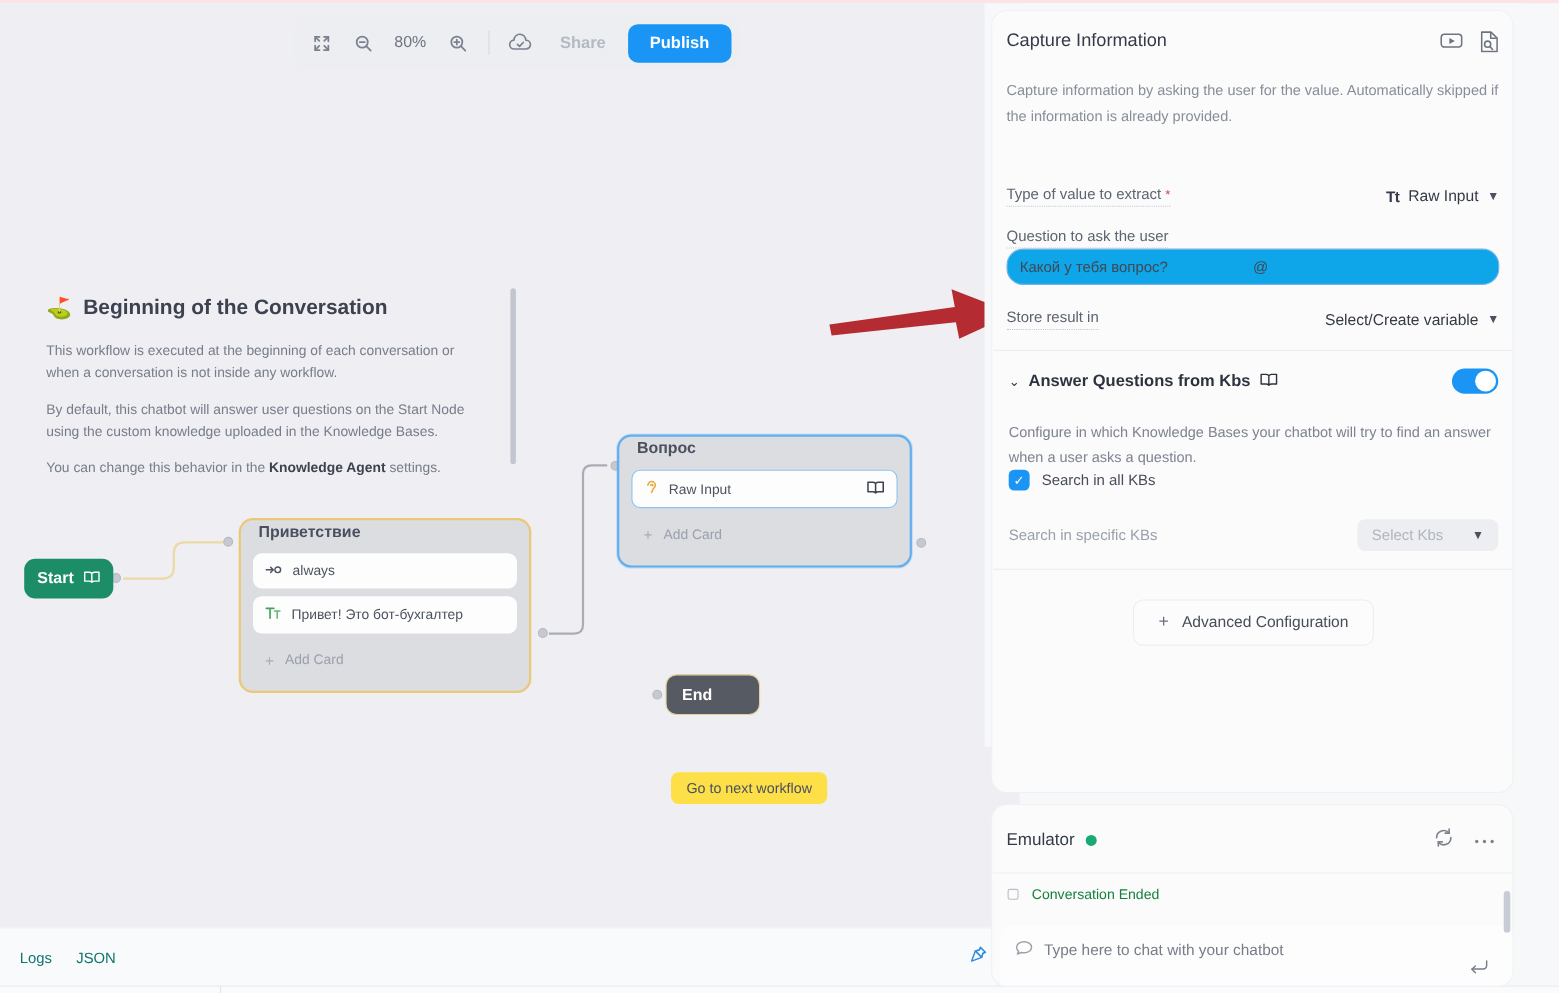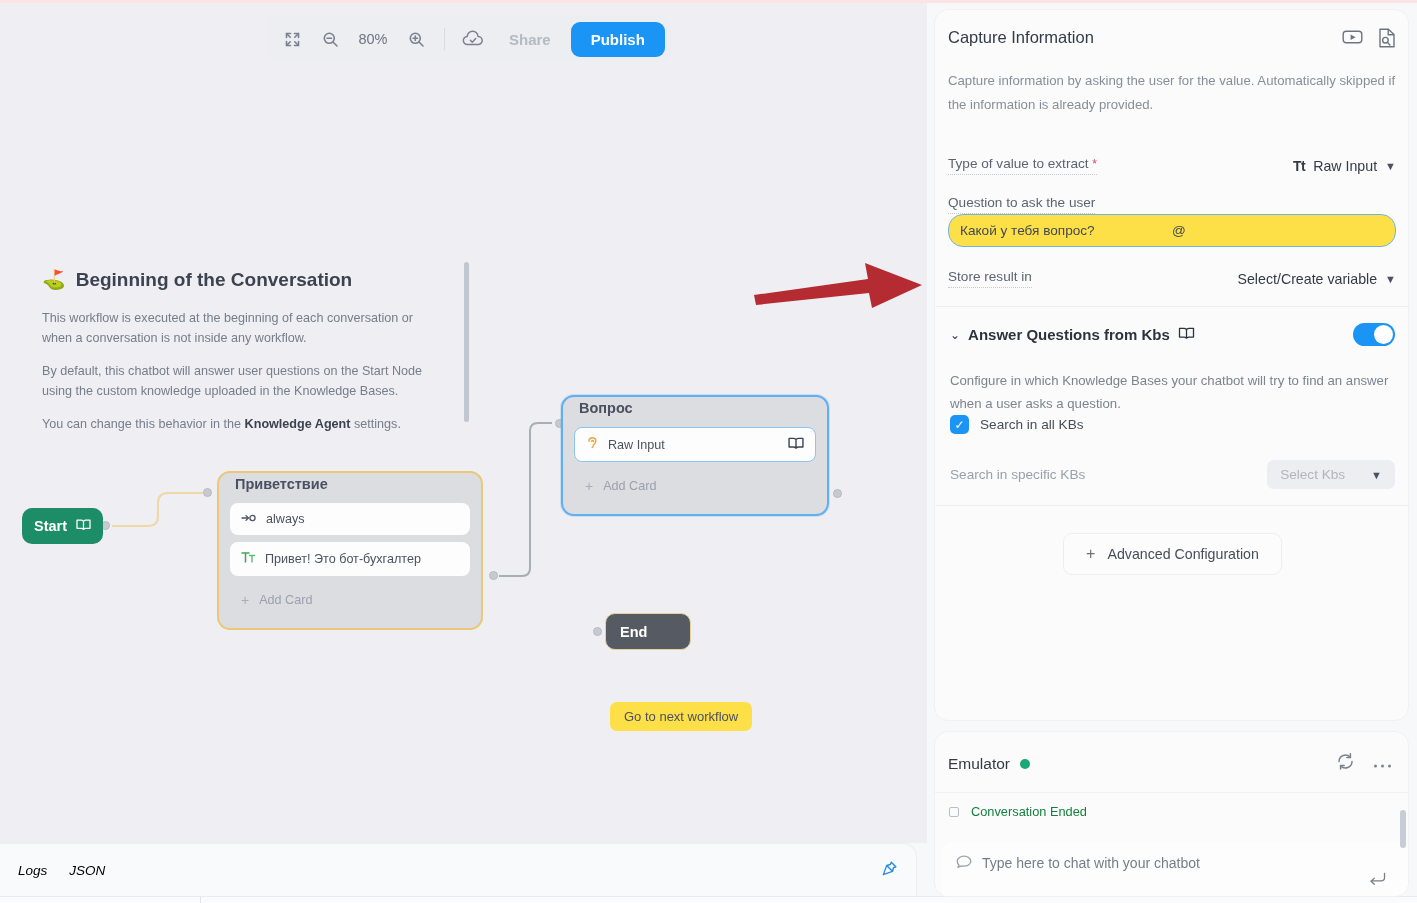--- a/index.html
+++ b/index.html
@@ -152,54 +152,54 @@
     position: absolute; left: 0; top: 843px;
     width: 917px; height: 53px;
     background: #f9fafb;
     border-top-right-radius: 14px;
     border-top: 1px solid #eceef0;
     border-right: 1px solid #eceef0;
     display: flex; align-items: center;
     padding: 0 18px;
     gap: 22px;
   }
-  .bb-tab { font-size: 13.5px; color: #000000; cursor: pointer; font-style: italic; }
+  .bb-tab { font-size: 13.5px; color: #0f766e; cursor: pointer; }
   .bb-pin { margin-left: auto; color: #2e8ce0; cursor: pointer; }
   .bottom-strip {
     position: absolute; left: 0; top: 896px; width: 1417px; height: 7px;
     background: #fafbfc; border-top: 1px solid #e9ebee;
   }
   .bottom-div {
     position: absolute; left: 200px; top: 897px; width: 1px; height: 6px;
     background: #e2e4e8;
   }
 
   
   .rightcol {
-    position: absolute; left: 928px; top: 3px;
+    position: absolute; left: 895px; top: 3px;
     width: 489px; height: 676px;
     background: #f7f8fa;
     padding: 6px 8px 0 6px;
   }
   .rpanel {
     background: #fbfbfc;
     border-radius: 14px;
     border: 1px solid #f0f1f3;
   }
   .rpanel-cfg { height: 712px; padding: 18px 12px 0 13px; position: relative; }
 
   .cfg-head {
     display: flex; align-items: flex-start;
     margin-bottom: 17px;
   }
   .cfg-title { font-size: 16.5px; color: #343a46; flex: 1; }
   .cfg-head-icons { display: flex; gap: 14px; color: #6e747f; }
   .cfg-desc {
     font-size: 13.2px; line-height: 1.78; color: #888e99;
-    margin-bottom: 40px;
+    margin-bottom: 52px;
   }
 
   .field-row {
     display: flex; align-items: center; justify-content: space-between;
     margin-bottom: 18px;
   }
   .field-label {
     font-size: 13.6px; color: #5d6471;
     border-bottom: 1px dotted #c3c7ce;
     padding-bottom: 3px;
@@ -212,21 +212,21 @@
   .tt-icon { font-weight: 700; font-size: 14px; letter-spacing: -.5px; }
   .chev { color: #4a5060; font-size: 11px; }
 
   .q-label {
     font-size: 13.6px; color: #5d6471;
     border-bottom: 1px dotted #c3c7ce;
     padding-bottom: 3px; display: inline-block;
   }
   .q-input {
     height: 33px; border: 1.5px solid #71b3e8; border-radius: 15px;
-    background: #fde047;
+    background: #0ea5e9;
     display: flex; align-items: center;
     padding: 0 11px; margin-bottom: 22px;
   }
   .q-input span { flex: 1; font-size: 13.6px; color: #424854; }
   .q-at { color: #8b919c; font-size: 17px; cursor: pointer; }
 
   .kb-box {
     border-top: 1px solid #ededf0;
     margin: 12px -13px 0 -12px;
     padding: 16px 14px 0 14px;

